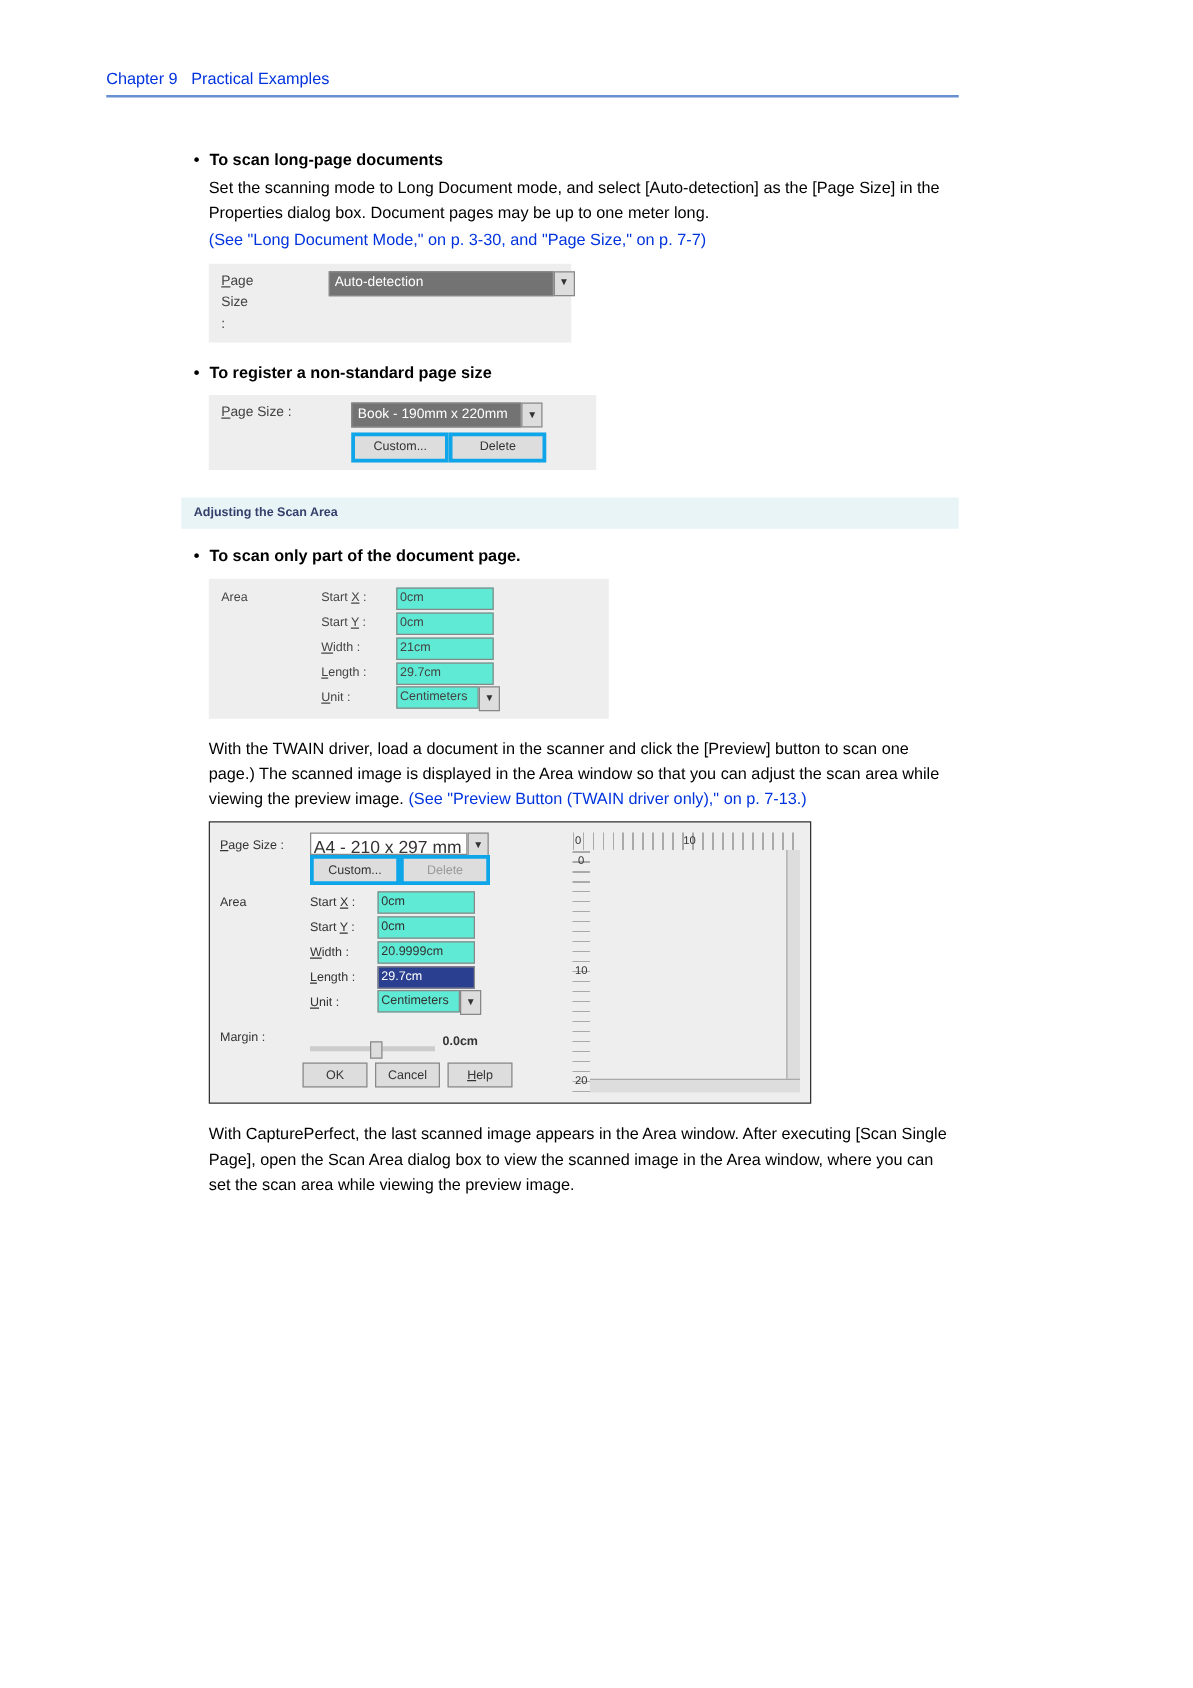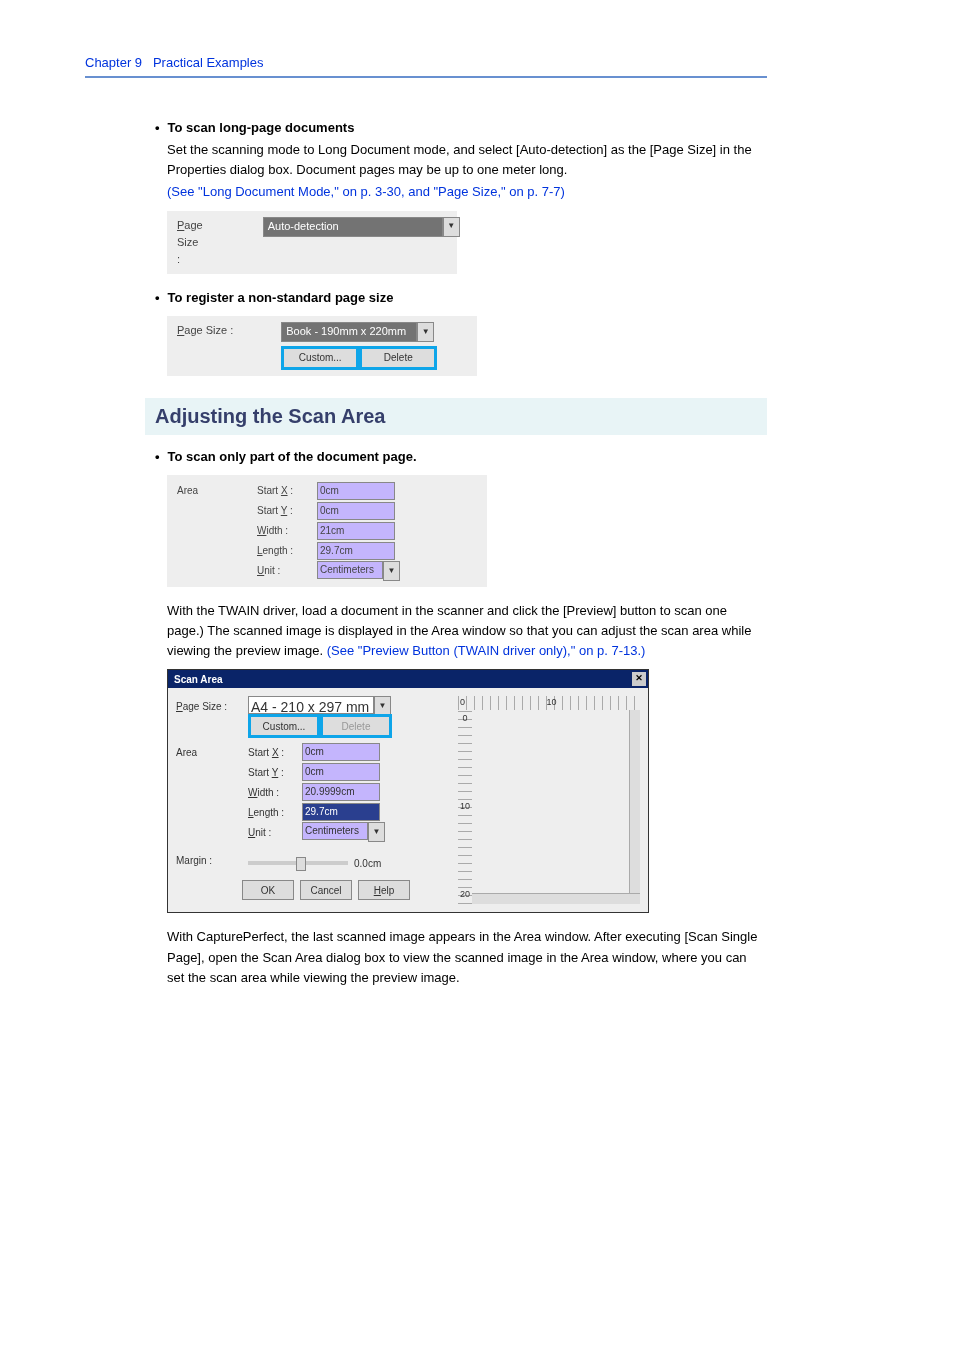--- a/index.html
+++ b/index.html
@@ -35,21 +35,21 @@
   .para {
     margin: 2px 0 0 12px;
   }
   .link-text { color: #0033dd; }
   .figure { margin: 8px 0 14px 12px; }
 
   .section-heading {
     background: #e8f4f6;
     color: #353f6b;
     font-weight: bold;
-    font-size: 20px;
+    font-size: 10px;
     padding: 7px 10px;
     margin: 22px 0 12px 60px;
   }
 
   
   .ps-fig {
     display: flex;
     align-items: flex-start;
     gap: 60px;
     background: #eeeeee;
@@ -106,21 +106,21 @@
     padding: 6px 10px;
     width: 300px;
     font-size: 10px;
     color: #444;
   }
   .area-fig .row { display: flex; align-items: center; height: 20px; }
   .area-fig .lbl1 { width: 80px; }
   .area-fig .lbl2 { width: 60px; }
   .tiny-input {
     width: 72px; height: 16px;
-    background: #c4b5fd; border: 1px solid #888;
+    background: #5eead4; border: 1px solid #888;
     font-size: 10px; padding: 0 2px;
   }
   .tiny-input.sel { width: 60px; }
 
   
   .scan-dialog {
     width: 480px;
     background: #eeeeee;
     border: 1px solid #333;
     font-size: 10px;
@@ -155,21 +155,21 @@
   .dlg-btns {
     display: flex; gap: 6px; margin-top: 10px; margin-left: 66px; text-align: right;
   }
   .dlg-btn {
     width: 50px; height: 18px;
     background: #ddd; border: 1px solid #888;
     display: inline-flex; align-items: center; justify-content: center;
     font-size: 10px;
   }
   .margin-slider {
-    display: flex; align-items: center; gap: 6px; margin-top: 6px;
+    display: flex; align-items: flex-end; gap: 6px; margin-top: 6px; font-weight: bold;
   }
   .slider-track {
     width: 100px; height: 4px; background: #ccc; position: relative;
   }
   .slider-thumb {
     position: absolute; top: -4px; left: 48px;
     width: 8px; height: 12px; background: #ddd; border: 1px solid #888;
   }
 
   
@@ -316,24 +316,20 @@
         </div>
       </div>
     </div>
 
     <div class="para" style="margin-top:10px">
       <span>With the TWAIN driver, load a document in the scanner and click the [Preview] button to scan one page.) The scanned image is displayed in the Area window so that you can adjust the scan area while viewing the preview image. </span><span class="link-text">(See "Preview Button (TWAIN driver only)," on p. 7-13.)</span>
     </div>
 
     <div class="figure">
       <div class="scan-dialog">
-        <div class="titlebar">
-          <span>Scan Area</span>
-          <span class="closex">✕</span>
-        </div>
         <div class="dlg-body">
           <div class="dlg-left">
             <div class="row">
               <span class="lblA"><u>P</u><span>age Size :</span></span>
               <span style="display:flex">
                 <span class="sel2">A4 - 210 x 297 mm</span>
                 <span class="select-arrow">▼</span>
               </span>
             </div>
             <div class="row">

